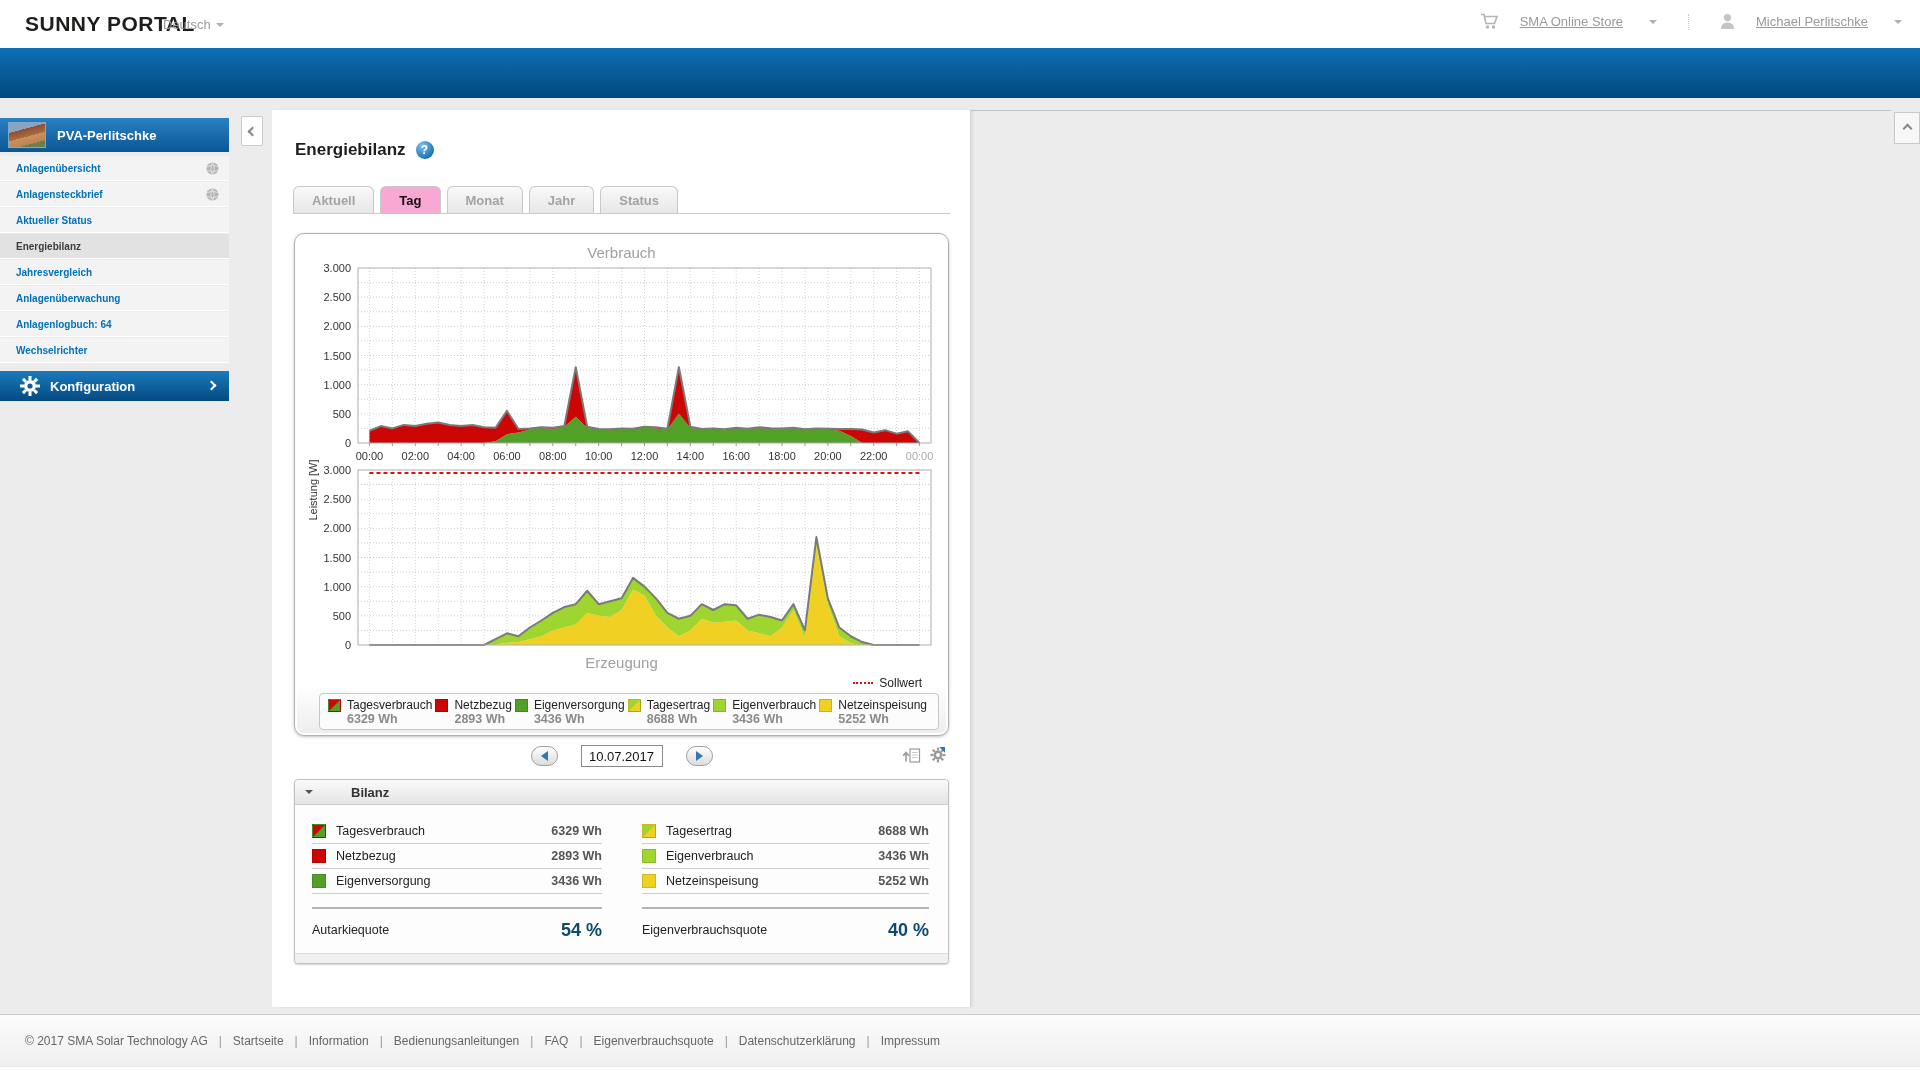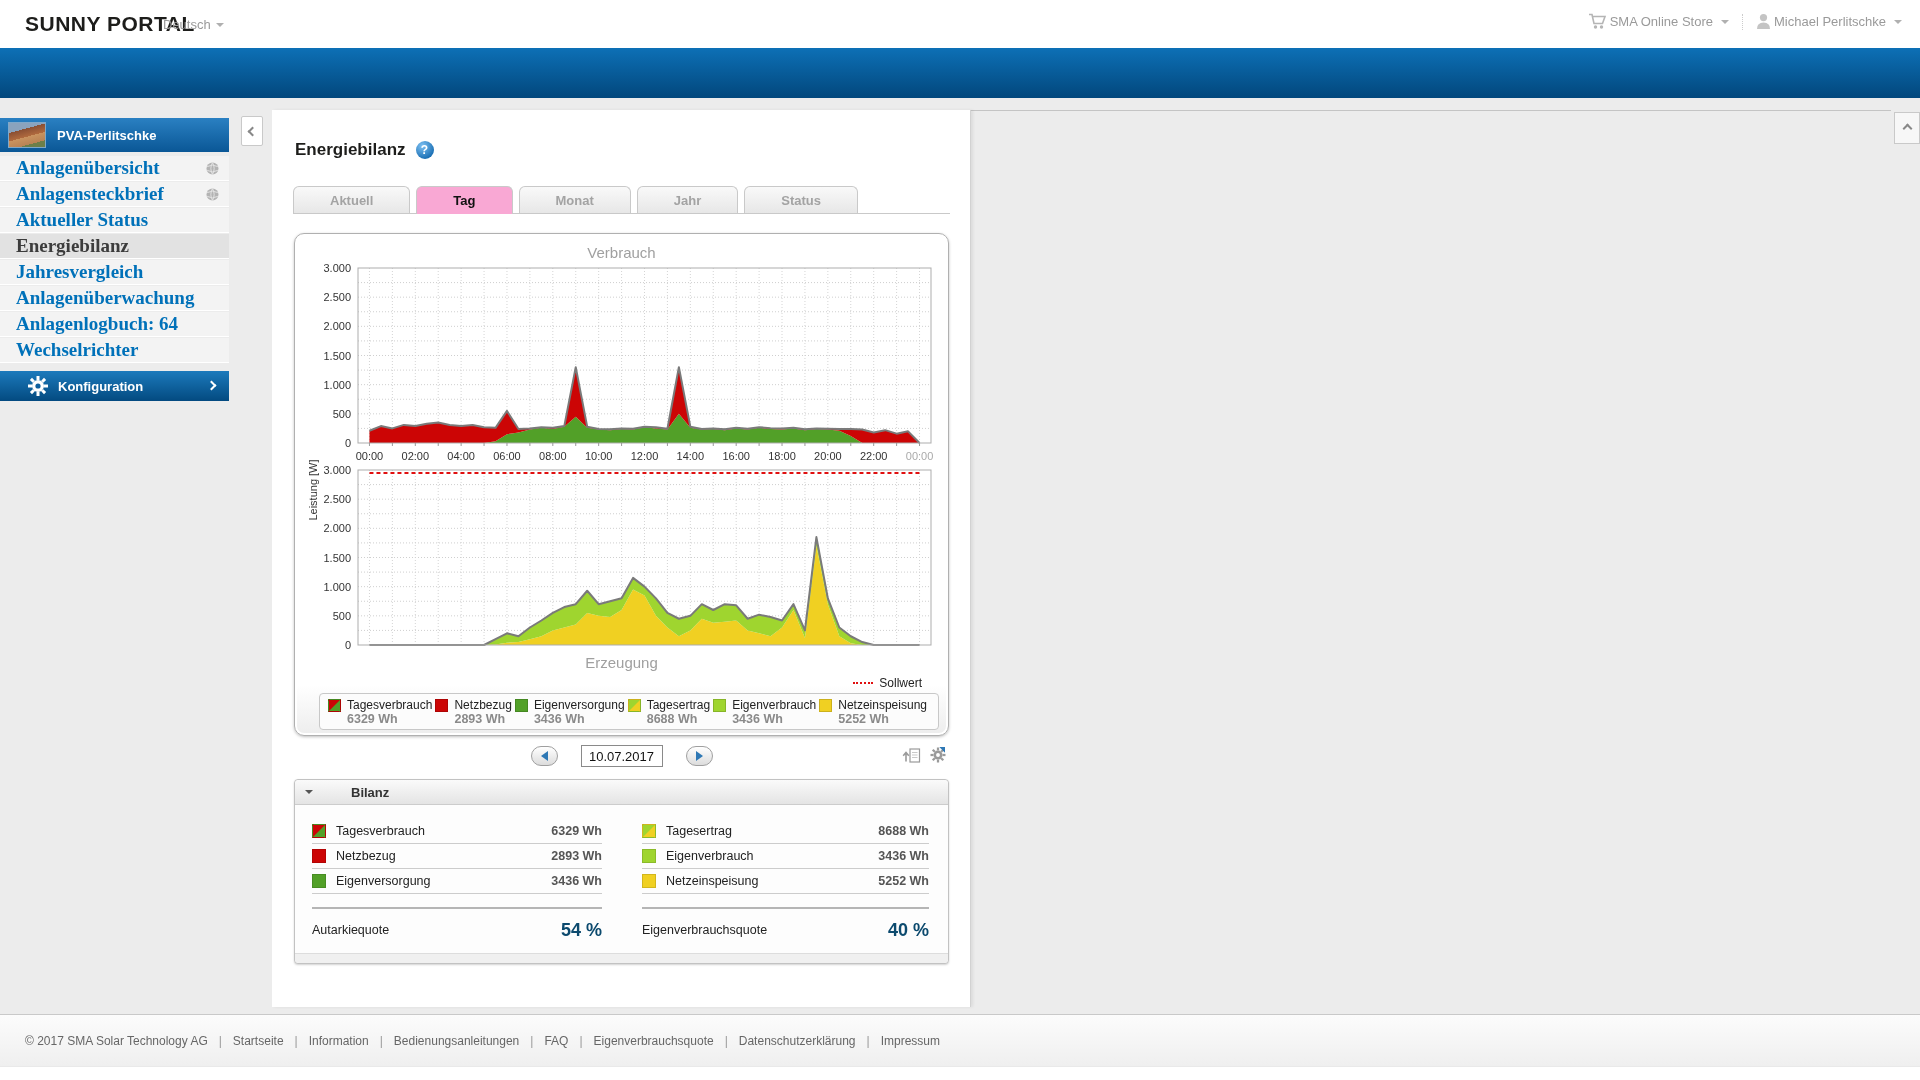--- a/index.html
+++ b/index.html
@@ -6,47 +6,47 @@
   html,body { width:1920px; height:1080px; overflow:hidden; background:#fff;
     font-family:"Liberation Sans", sans-serif; }
   .app { position:relative; width:1920px; height:1080px; background:#ececec; }
 
   
   .topbar { position:absolute; top:0; left:0; width:1920px; height:48px; background:#fff; z-index:5; }
   .logo { position:absolute; left:25px; top:12px; font-size:21px; font-weight:800;
     letter-spacing:0.5px; color:#1d1d1b; }
   .lang { position:absolute; left:163px; top:17px; font-size:13px; color:#9a9a9a; cursor:pointer; }
   .top-right { position:absolute; right:18px; top:13px; display:flex; align-items:center;
-    font-size:13px; color:#9a9a9a; gap:3px; }
+    font-size:13px; color:#9a9a9a; gap:21px;text-decoration:underline; }
   .caret { display:inline-block; width:0; height:0; border:4px solid transparent;
     border-top-color:#b0b0b0; margin-left:5px; position:relative; top:2px; }
   .vdiv { display:inline-block; width:1px; height:16px; border-left:1px dotted #ccc; margin:0 10px; }
 
   
   .bluebar { position:absolute; top:48px; left:0; width:1920px; height:50px;
     background:linear-gradient(#0d70b6, #02477c); }
 
   
   .sidebar { position:absolute; left:0; top:118px; width:229px; }
   .plant-header { height:34px; background:linear-gradient(#2a80c2,#0a5796);
     display:flex; align-items:center; cursor:pointer; padding-left:8px; }
   .plant-photo { width:38px; height:26px; border:1px solid #7fa8c9; margin-right:11px;
     background:linear-gradient(165deg,#8ba3bd 0%,#8ba3bd 30%,#8a4f33 30%,#b06a3e 55%,#c9935f 55%,#b98355 80%,#6c7f4a 80%); }
   .plant-name { color:#fff; font-size:13px; font-weight:bold; }
   .nav { margin-top:4px; }
   .nav-item { position:relative; height:25px; margin-bottom:1px; background:#f3f3f3;
     border-bottom:1px solid #fff; display:flex; align-items:center; padding-left:16px;
     cursor:pointer; }
-  .nav-item span.lbl { font-size:19px; font-weight:bold; color:#0071b9;font-family:Liberation Serif, serif; }
+  .nav-item span.lbl { font-size:10px; font-weight:bold; color:#0071b9; }
   .nav-item.selected { background:#e2e2e2; }
   .nav-item.selected span.lbl { color:#3c3c3c; }
   .nav-globe { position:absolute; right:10px; top:6px; }
   .config-bar { position:relative; margin-top:8px; height:30px;
     background:linear-gradient(#1c7abc,#034a80); display:flex; align-items:center;
-    padding-left:26px; cursor:pointer; }
+    padding-left:18px; cursor:pointer; }
   .config-bar .lbl { color:#fff; font-size:13px; font-weight:bold; margin-left:8px; }
   .chev { display:inline-block; width:7px; height:7px; border-left:2px solid #888; border-bottom:2px solid #888; }
   .chev.right { transform:rotate(225deg); border-color:#fff; position:absolute; right:14px; top:11px; }
   .chev.left  { transform:rotate(45deg); }
   .chev.up    { transform:rotate(135deg); }
 
   
   .collapse-btn { position:absolute; left:241px; top:116px; width:22px; height:30px;
     background:#fff; border:1px solid #c9c9c9; border-radius:2px; cursor:pointer;
     display:flex; align-items:center; justify-content:center; }
@@ -60,21 +60,21 @@
 
   .page-title-row { position:absolute; left:23px; top:30px; display:flex; align-items:center; }
   .page-title { font-size:17px; font-weight:bold; color:#1d1d1b; }
   .help-icon { width:18px; height:18px; margin-left:10px; border-radius:50%;
     background:radial-gradient(circle at 35% 28%, #7dc0f2, #1a6fb4 75%);
     color:#fff; font-size:12px; font-weight:bold; text-align:center; line-height:18px; cursor:pointer; }
 
   
   .tabs { position:absolute; left:21px; top:76px; width:657px; height:28px;
     border-bottom:1px solid #c9c9c9; display:flex; align-items:flex-end; gap:6px; }
-  .tab { height:27px; padding:0 36px; border:1px solid #c9c9c9; border-bottom:none;
+  .tab { height:27px; padding:0 18px; border:1px solid #c9c9c9; border-bottom:none;
     border-radius:6px 6px 0 0; background:linear-gradient(#f9f9f9,#e7e7e7);
     font-size:13px; font-weight:bold; color:#a3a3a3; display:flex; align-items:center;
     cursor:pointer; }
   .tab.active { background:#f9a8d4; color:#111; height:28px; margin-bottom:-1px; }
 
   
   .chart-panel { position:absolute; left:22px; top:123px; width:655px; height:503px;
     border:1px solid #b0b0b0; border-radius:10px;
     background:linear-gradient(#ffffff 90%, #ededed);
     box-shadow:0 1px 3px rgba(0,0,0,.25), inset 0 0 0 2px #fff; }

